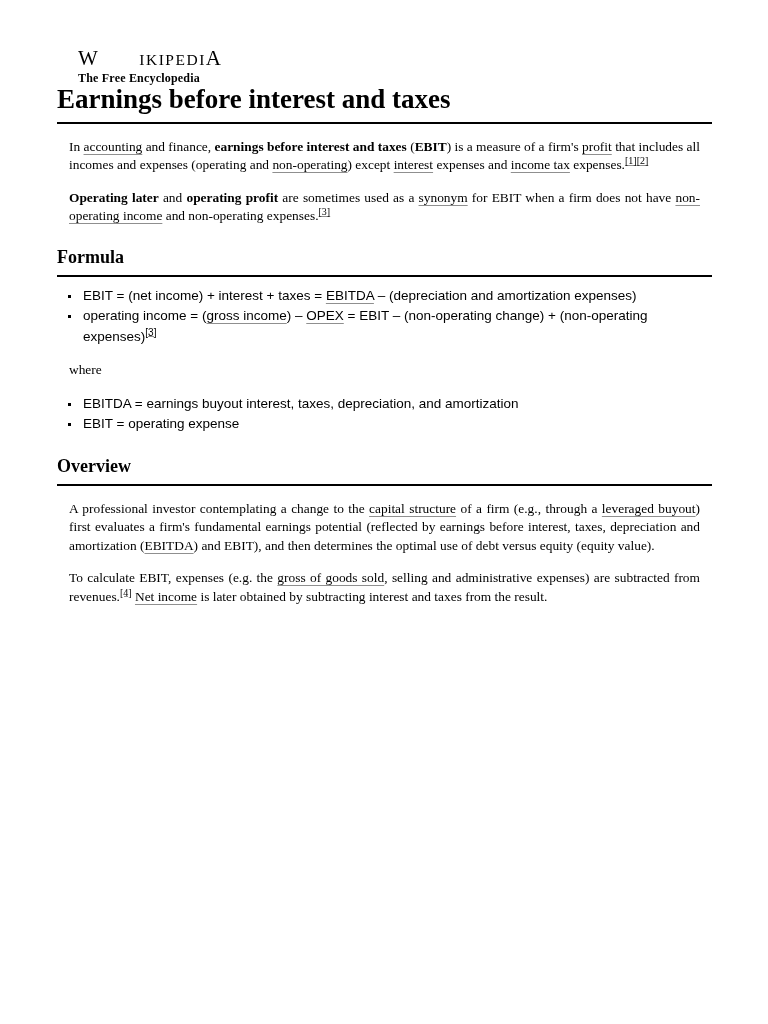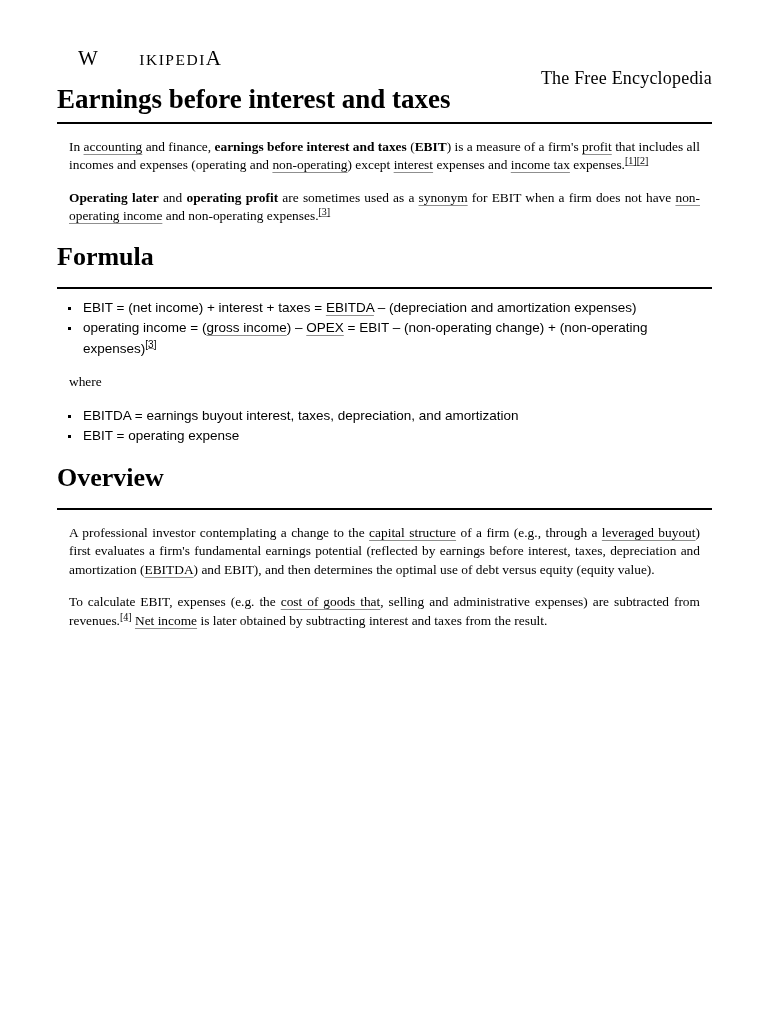--- a/index.html
+++ b/index.html
@@ -6,36 +6,36 @@
   body{
     width:768px;height:1024px;background:#ffffff;color:#000;
     font-family:"Liberation Serif",serif;overflow:hidden;position:relative;
   }
   .content{position:absolute;left:57px;top:0;width:655px;}
 
   
   .wordmark{margin:47px 0 0 21px;line-height:22px;letter-spacing:1.5px;white-space:nowrap;}
   .wm-big{font-size:21px;}
   .wm-small{font-size:15.5px;margin-left:40px;}
-  .tagline{margin-left:21px;font-size:18px;font-weight:normal;line-height:15px;letter-spacing:0.2px;text-align:right;}
+  .tagline{margin-left:21px;font-size:12px;font-weight:bold;line-height:15px;letter-spacing:0.2px;}
 
   
   h1.article-title{
     font-size:27px;font-weight:bold;line-height:32px;
     margin:-3px 0 0 0;padding-bottom:7px;border-bottom:2px solid #000;
   }
 
   
   p.body-par{font-size:13.4px;line-height:18.4px;margin:14px 12px;text-align:justify;}
   p.where-par{margin-top:10px;}
 
   
   h2.section-heading{
-    font-size:26px;font-weight:bold;line-height:26px;
-    margin:18px 0 9px 0;padding-bottom:17px;border-bottom:2px solid #000;
+    font-size:18px;font-weight:bold;line-height:26px;
+    margin:18px 0 9px 0;padding-bottom:5px;border-bottom:2px solid #000;
   }
 
   
   ul.wlist{
     margin:9px 0 14px 0;padding-left:24px;list-style:square;
     font-family:Liberation Sans, sans-serif;font-size:13.5px;line-height:20.6px;
   }
   ul.wlist li{padding-left:2px;}
   ul.wlist li::marker{font-size:0.72em;}
 
@@ -81,15 +81,15 @@
 
   <ul class="wlist">
     <li><span>EBITDA = earnings buyout interest, taxes, depreciation, and amortization</span></li>
     <li><span>EBIT = operating expense</span></li>
   </ul>
 
   <h2 class="section-heading">Overview</h2>
 
   <p class="body-par"><span>A professional investor contemplating a change to the </span><span class="wlink">capital structure</span><span> of a firm (e.g., through a </span><span class="wlink">leveraged buyout</span><span>) first evaluates a firm's fundamental earnings potential (reflected by earnings before interest, taxes, depreciation and amortization (</span><span class="wlink">EBITDA</span><span>) and EBIT), and then determines the optimal use of debt versus equity (equity value).</span></p>
 
-  <p class="body-par"><span>To calculate EBIT, expenses (e.g. the </span><span class="wlink">cost of goods that</span><span>, selling and administrative expenses) are subtracted from revenues.</span><sup class="wref">[4]</sup><span> </span><span class="wlink">Net income</span><span> is later obtained by subtracting interest and taxes from the result.</span></p>
+  <p class="body-par"><span>To calculate EBIT, expenses (e.g. the </span><span class="wlink">gross of goods sold</span><span>, selling and administrative expenses) are subtracted from revenues.</span><sup class="wref">[4]</sup><span> </span><span class="wlink">Net income</span><span> is later obtained by subtracting interest and taxes from the result.</span></p>
 
 </div>
 
 </body></html>

